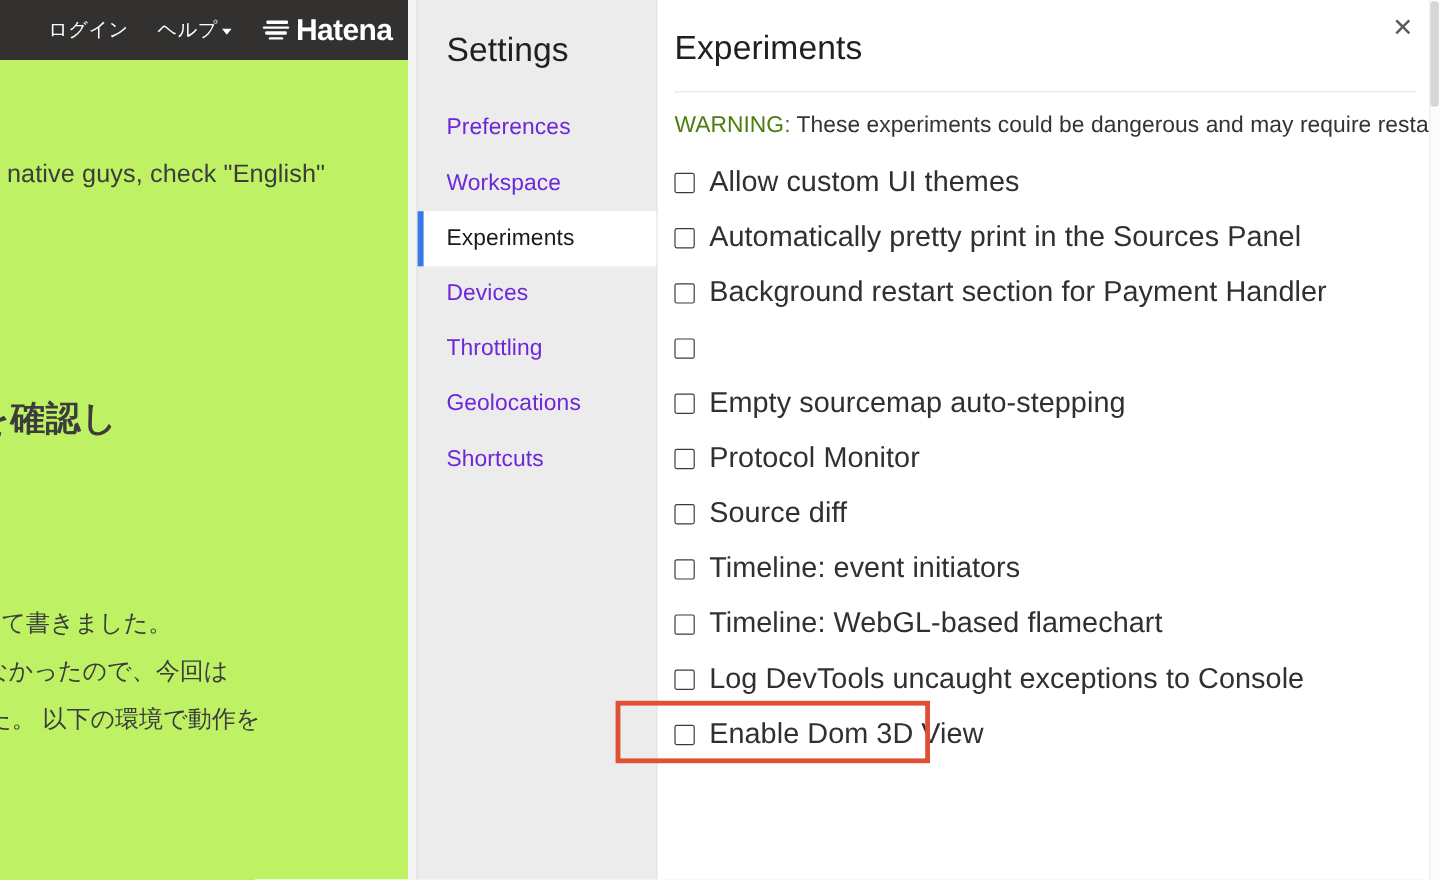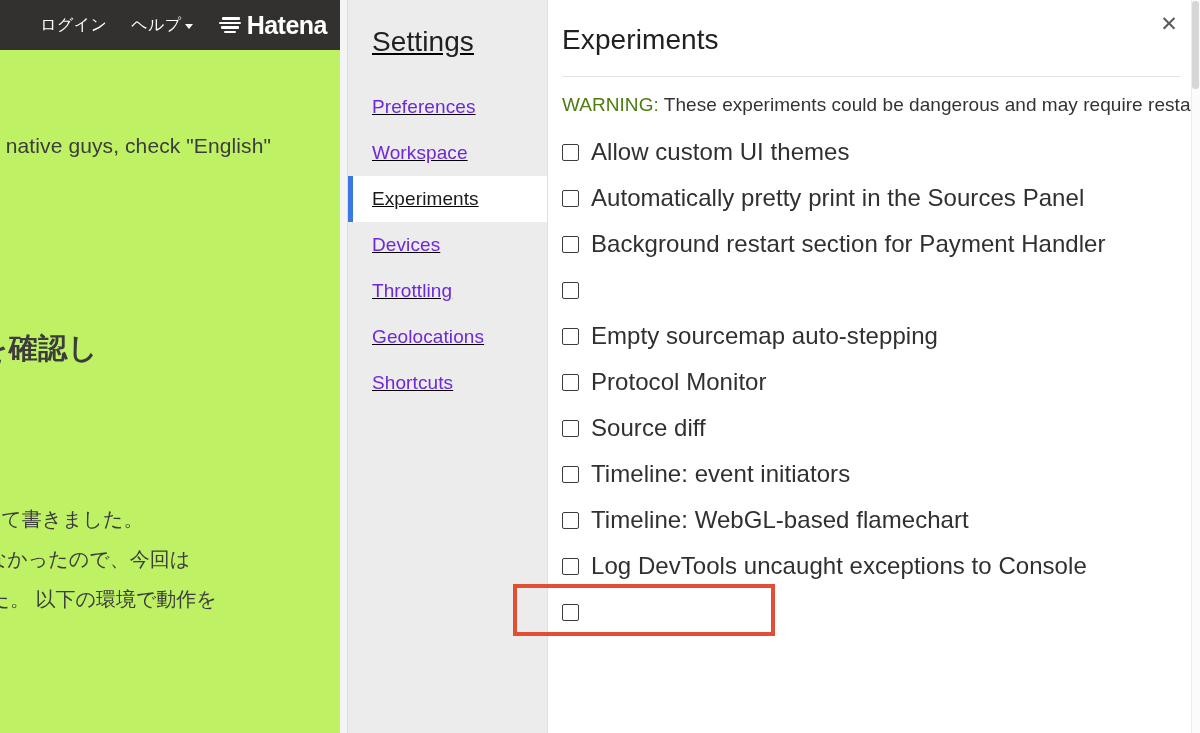--- a/index.html
+++ b/index.html
@@ -134,21 +134,20 @@
   }
 
   
   .settings-nav {
     width: 200px;
     flex: 0 0 200px;
     background: #ececec;
     border-right: 1px solid #e0e0e0;
     padding-top: 28px;
     position: relative;
-    text-decoration: underline;
   }
   .settings-title {
     font-size: 28px;
     color: #202020;
     font-weight: normal;
     padding-left: 24px;
     line-height: 1;
     margin-bottom: 28px;
     letter-spacing: 0.1px;
   }
@@ -414,20 +413,21 @@
           <span class="experiment-label">Timeline: WebGL-based flamechart</span>
         </div>
 
         <div class="experiment-row">
           <span class="checkbox"></span>
           <span class="experiment-label">Log DevTools uncaught exceptions to Console</span>
         </div>
 
         <div class="experiment-row">
           <span class="checkbox"></span>
+          <span class="experiment-label">Enable Dom 3D View</span>
         </div>
 
       </div>
 
       <div class="close-button">
         <span>✕</span>
       </div>
 
       <div class="dialog-scroll-track">
         <div class="dialog-scroll-thumb"></div>

